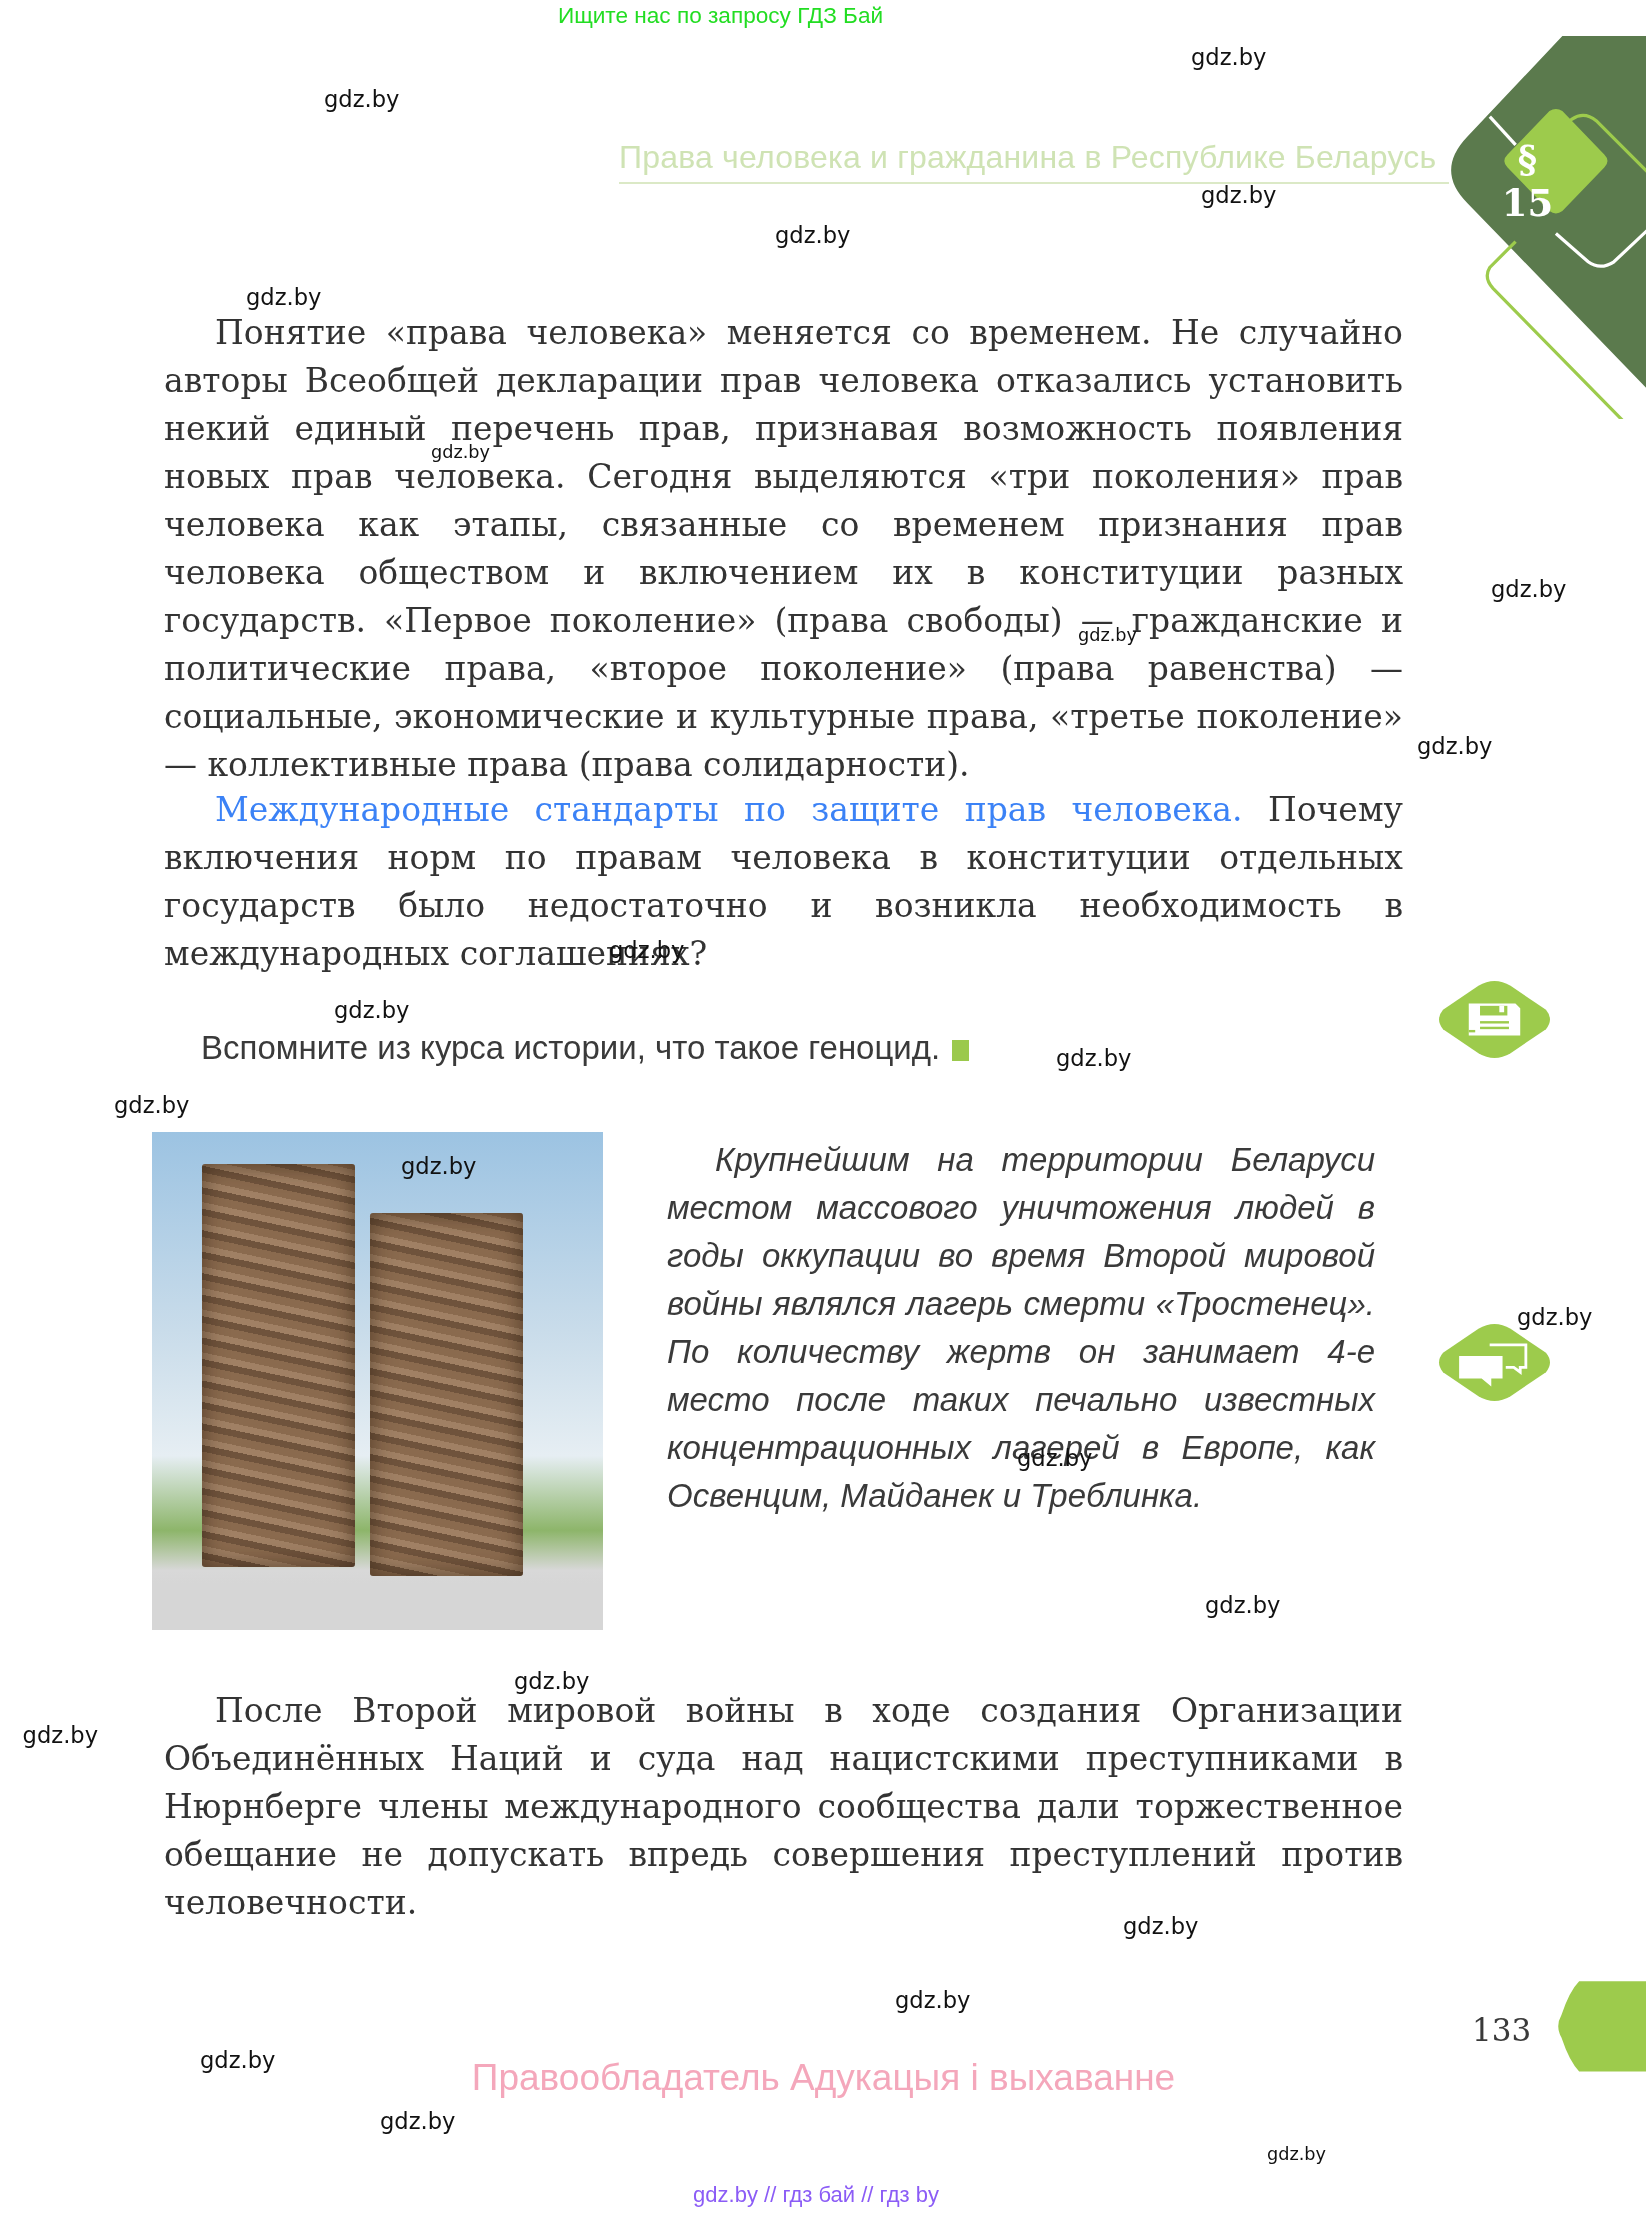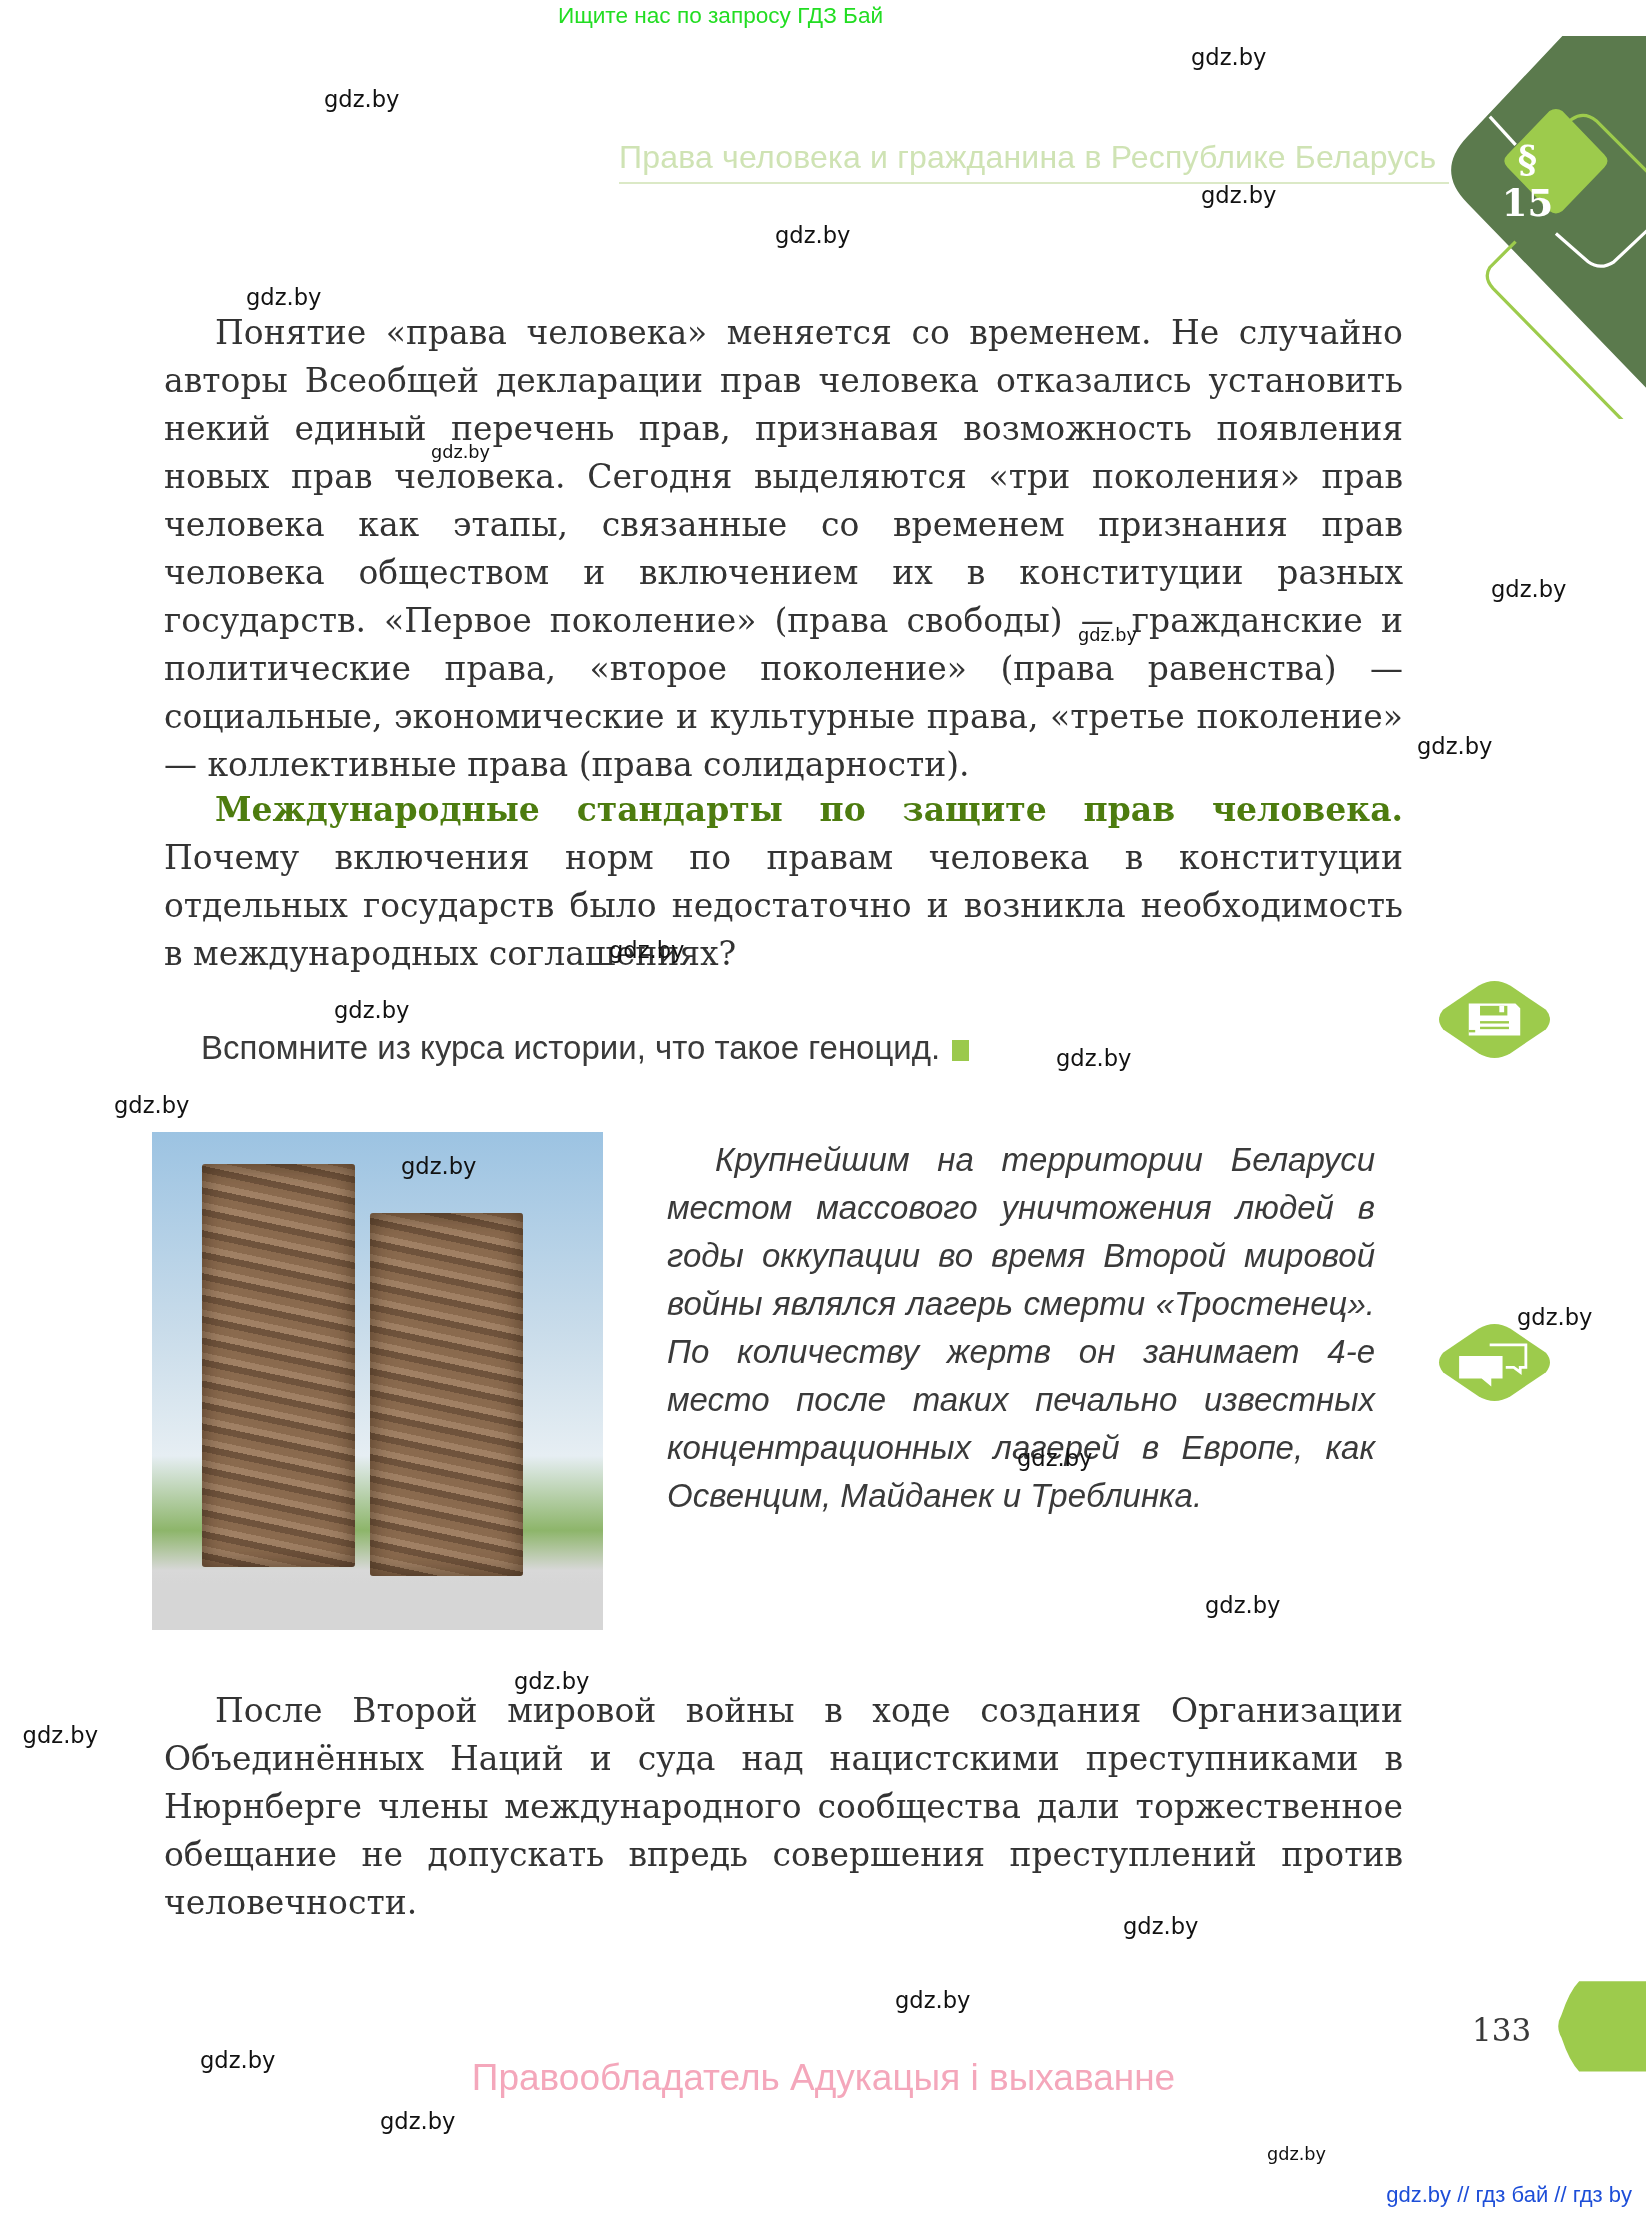--- a/index.html
+++ b/index.html
@@ -7,32 +7,32 @@
   .abs { position:absolute; }
   .wm { position:absolute; font-family:"DejaVu Sans", sans-serif; font-size:22.6px; color:#111; white-space:nowrap; }
   .wm.small { font-size:17.7px; }
   .top-banner { position:absolute; top:3.2px; left:0; width:1441px; text-align:center; font-size:22.6px; color:#22dd22; }
   .running-head { position:absolute; left:619px; top:139px; font-size:32px; color:#cfe3b4; white-space:nowrap; letter-spacing:0.2px; }
   .running-rule { position:absolute; left:619px; top:182px; width:830px; height:2.4px; background:#dbe9c6; }
   .corner-svg { position:absolute; left:1435px; top:32px; }
   .para-num { position:absolute; left:1487px; top:137px; width:81px; text-align:center; font-family:"DejaVu Serif", serif; font-size:37px; font-weight:bold; color:#ffffff; }
   .serif-body { position:absolute; left:164px; width:1239px; font-family:"DejaVu Serif", serif; font-size:33px; line-height:48px; color:#333333; text-align:justify; }
   .serif-body p { margin:0; text-indent:51px; }
-  .heading-green { color:#4d7c0f; font-weight:bold; }
+  .heading-green { color:#3b82f6; font-weight:normal; }
   .sans-body { position:absolute; font-family:"Liberation Sans", sans-serif; font-size:33px; line-height:48px; color:#3a3a3a; }
   .sans-body p { margin:16px; text-indent:48px; text-align:justify;font-style:italic; }
   .sq { display:inline-block; width:17.7px; height:21px; background:#9bc94c; vertical-align:middle; margin-left:11.3px; }
   .photo { position:absolute; left:152px; top:1132px; width:451px; height:498px; overflow:hidden;
     background:linear-gradient(180deg,#9cc3e2 0%,#c9dcea 40%,#e6eef3 65%,#8db56a 80%,#d8d8d8 88%,#cfcfcf 100%); }
   .pillar { position:absolute; background:repeating-linear-gradient(12deg,#8a6a4e 0 8px,#6f533c 8px 14.5px,#a08064 14.5px 21px); border-radius:3.2px; box-shadow:inset 0 0 24px rgba(40,25,10,0.6); }
   .icon-diamond { position:absolute; }
   .page-num { position:absolute; left:1472px; top:2012px; font-family:"DejaVu Serif", serif; font-size:31px; color:#3a3a3a; }
   .page-tab { position:absolute; left:1555px; top:1981px; }
   .copyright { position:absolute; left:0; width:1647px; top:2057px; text-align:center; font-size:37px; color:#f4a7bb; }
-  .footer-links { position:absolute; left:0; width:1632px; top:2182px; text-align:right; font-size:22px; color:#1d4ed8; }
+  .footer-links { position:absolute; left:0; width:1632px; top:2182px; text-align:center; font-size:22px; color:#8b5cf6; }
 </style>
 </head>
 <body>
 
 <div class="top-banner">Ищите нас по запросу ГДЗ Бай</div>
 
 <div class="running-head">Права человека и гражданина в Республике Беларусь</div>
 <div class="running-rule"></div>
 
 <svg class="corner-svg" width="212" height="387" viewBox="0 0 263 480">

